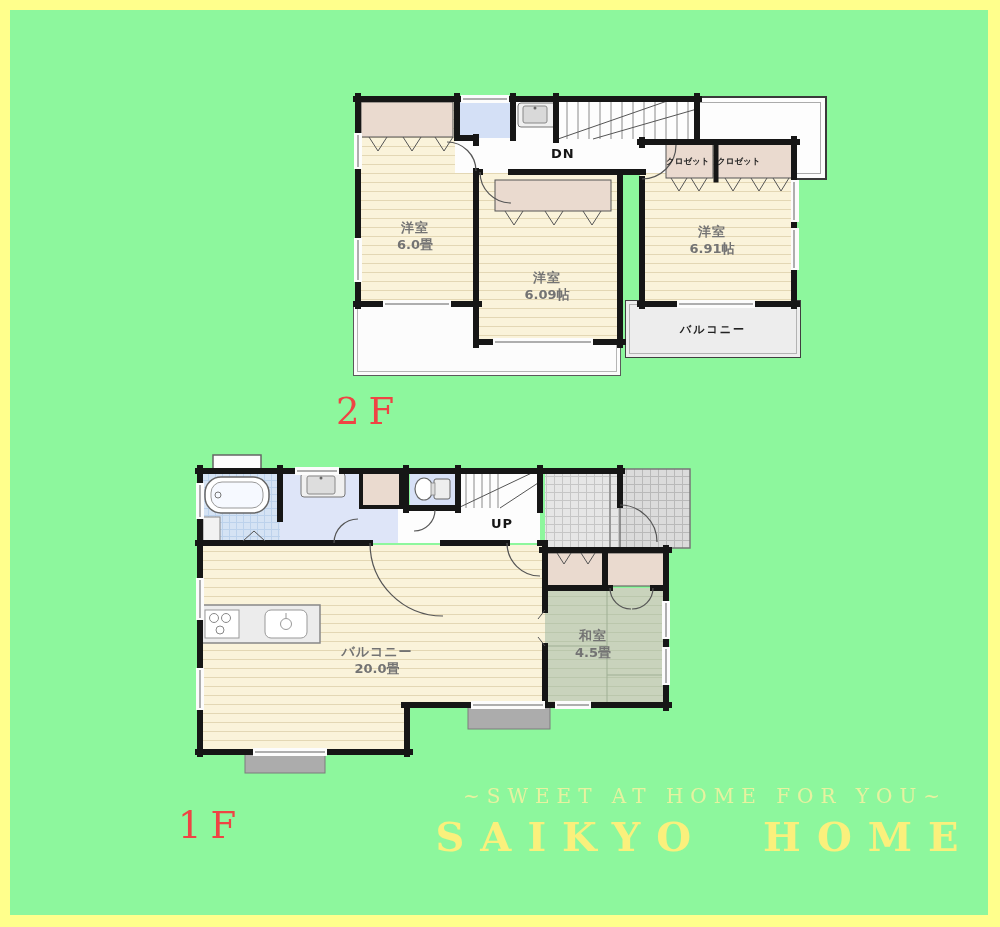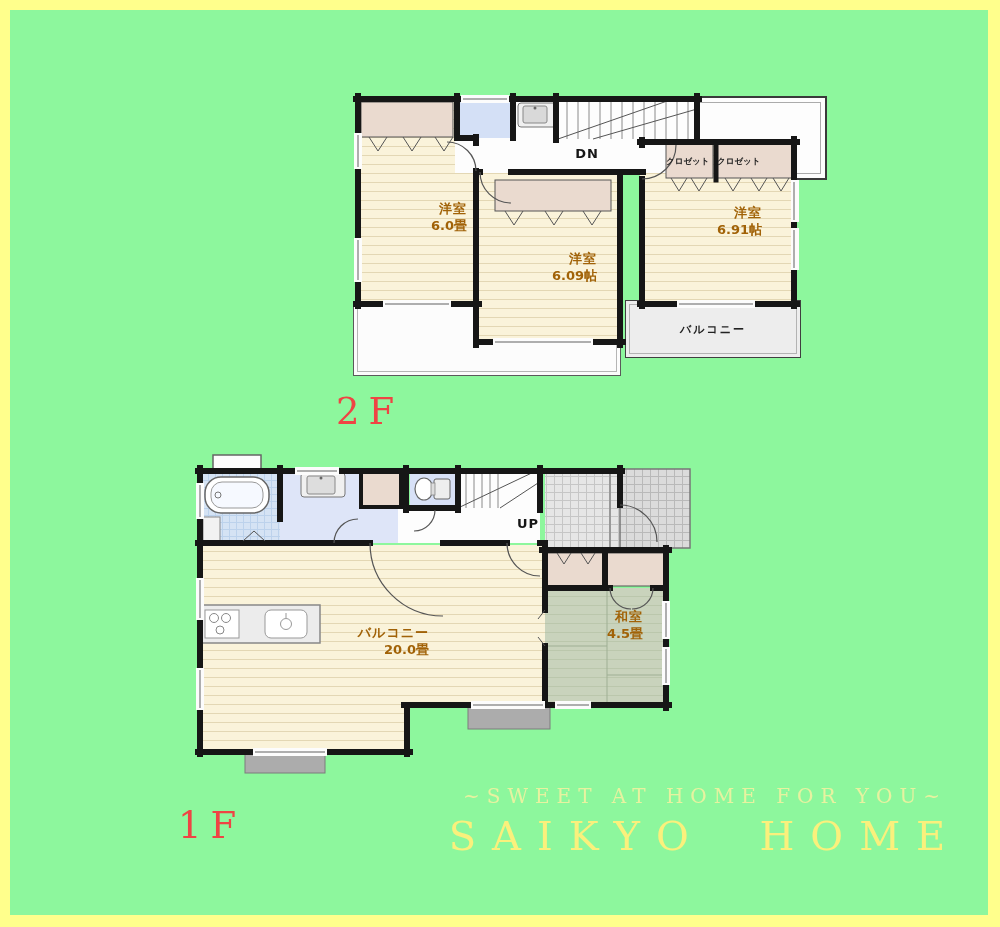--- a/index.html
+++ b/index.html
@@ -1,40 +1,40 @@
 <!DOCTYPE html>
 <html><head>
 <meta charset="utf-8">
 <style>
   html,body{margin:0;padding:0;}
   .page{position:relative;width:1000px;height:927px;background:#FFFF8C;overflow:hidden;
         font-family:"DejaVu Sans","Liberation Sans",sans-serif;}
   .canvas{position:absolute;left:10px;top:10px;width:978px;height:905px;background:#8DF79D;}
   .plan{position:absolute;}
   .plan svg{position:absolute;left:0;top:0;}
-  .room-label{position:absolute;text-align:right;font-weight:700;font-size:13px;color:#a16207;
-              line-height:1.3;letter-spacing:1px;white-space:nowrap;}
+  .room-label{position:absolute;text-align:center;font-weight:700;font-size:13px;color:#737373;
+              line-height:1.3;letter-spacing:1px;white-space:nowrap;margin-top:19px;}
   .room-label .size{display:block;letter-spacing:0;}
   .closet-label{position:absolute;text-align:left;font-weight:700;font-size:8.5px;color:#222;
                 letter-spacing:0;white-space:nowrap;}
-  .dir-label{position:absolute;text-align:right;font-weight:700;font-size:13px;color:#161616;letter-spacing:1px;}
+  .dir-label{position:absolute;text-align:left;font-weight:700;font-size:13px;color:#161616;letter-spacing:1px;}
   .floor-label{position:absolute;font-family:"DejaVu Serif","Liberation Serif",serif;
                font-size:37px;color:#ef4444;letter-spacing:9px;}
   .roof{position:absolute;background:#FDFDFD;border:2px solid #3a3a3a;
         box-shadow:inset 0 0 0 4px #FDFDFD, inset 0 0 0 5px #ABABAB;}
   .roof-thin{position:absolute;background:#FCFCFC;border:1.5px solid #5a5a5a;
         box-shadow:inset 0 0 0 3px #FCFCFC, inset 0 0 0 4px #B5B5B5;}
   .balcony{position:absolute;background:#EDEDED;border:1.5px solid #3f3f3f;
         box-shadow:inset 0 0 0 3px #EDEDED, inset 0 0 0 4px #b3b3b3;
         display:flex;align-items:center;justify-content:center;}
   .balcony-label{font-weight:700;font-size:11px;color:#222;letter-spacing:2px;text-align:center;}
   .footer{position:absolute;left:420px;top:784px;width:570px;text-align:center;
           font-family:"DejaVu Serif","Liberation Serif",serif;}
   .tagline{font-size:20px;letter-spacing:7px;color:#E7F2A0;white-space:nowrap;}
-  .brand{margin-top:5px;font-size:40px;letter-spacing:16px;word-spacing:26px;color:#FAF07C;white-space:nowrap;}
+  .brand{margin-top:5px;font-size:40px;letter-spacing:16px;word-spacing:26px;color:#FAF07C;white-space:nowrap;font-weight:bold;}
 </style>
 </head>
 <body>
 
 <div class="page">
   <div class="canvas"></div>
 
   <div class="plan" style="left:353px;top:93px;width:478px;height:287px;">
 
     <div class="roof" style="left:340px;top:3px;width:130px;height:80px;"></div>

